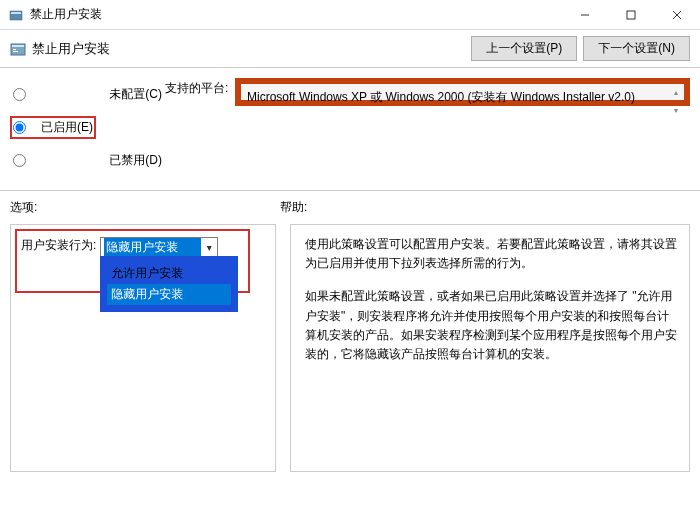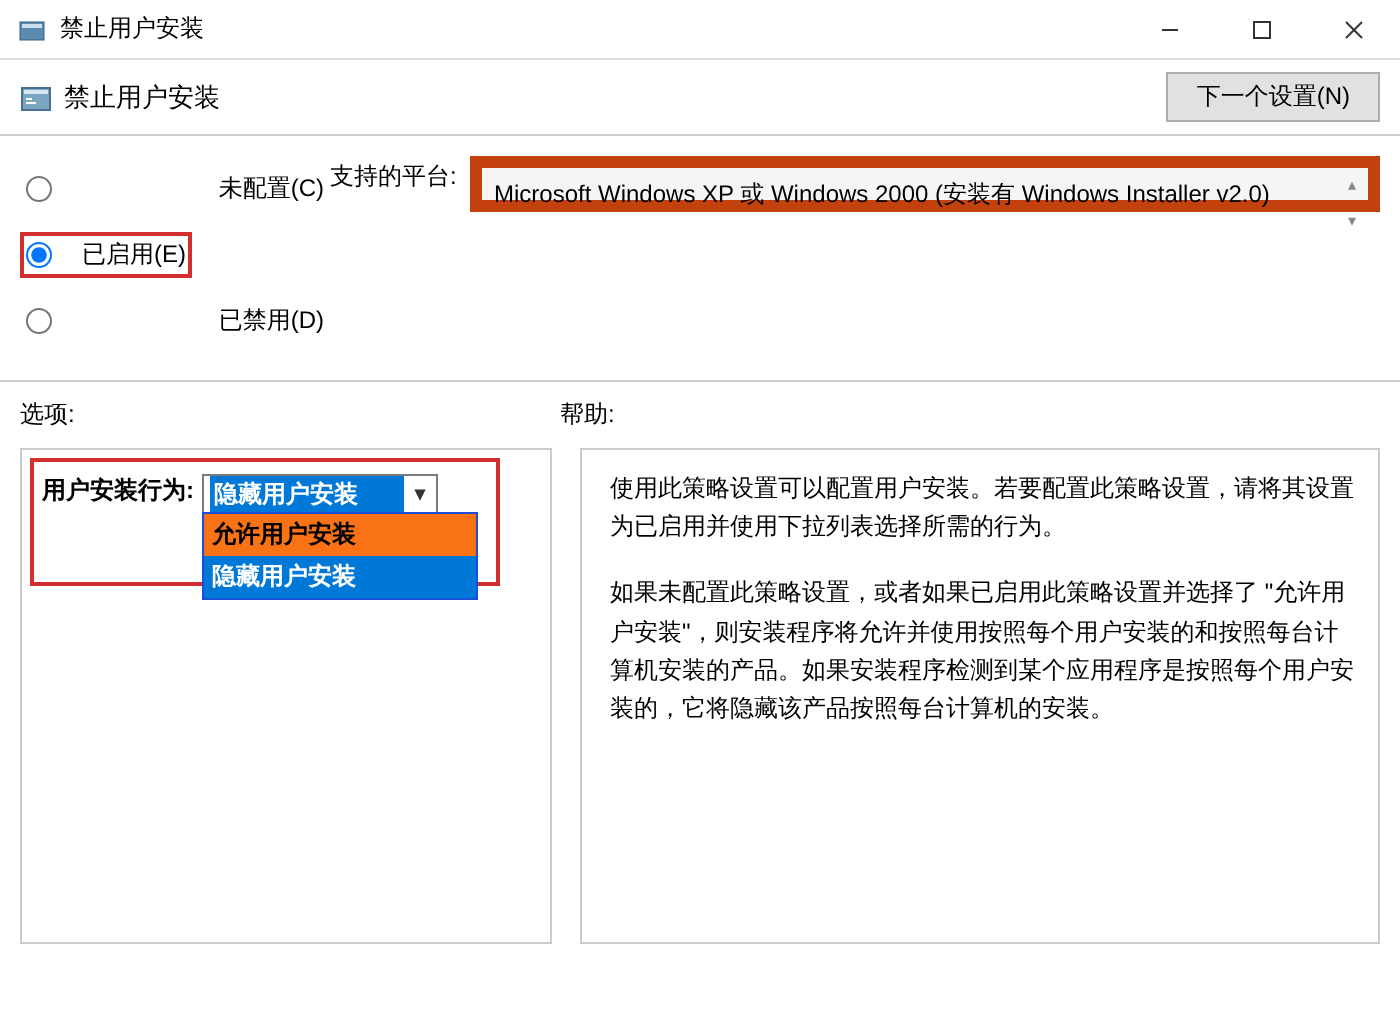--- a/index.html
+++ b/index.html
@@ -115,21 +115,20 @@
       display: flex;
       padding: 4px 10px 10px 10px;
       gap: 14px;
     }
     .options-pane {
       width: 266px;
       height: 248px;
       border: 1px solid #ccc;
       position: relative;
       padding: 8px;
-      font-weight: bold;
     }
     .opt-label { margin-bottom: 4px; line-height:20px; }
     .highlight-wrap {
       border: 2px solid #d32f2f;
       padding: 4px;
       position: absolute;
       top: 4px;
       left: 4px;
       width: 235px;
       height: 64px;
@@ -158,22 +157,22 @@
       width: 16px;
       text-align: center;
       color: #333;
       font-size: 10px;
     }
     .dropdown-list {
       position: absolute;
       top: 19px;
       left: 0;
       width: 138px;
-      border: 1px solid #1d4ed8;
-      background: #f97316;
+      border: 7px solid #1d4ed8;
+      background: #1d4ed8;
       z-index: 5;
     }
     .dropdown-item {
       padding: 2px 4px;
       font-size: 12px;
     }
     .dropdown-item.selected {
       background: #0078d7;
       color: #fff;
     }
@@ -221,20 +220,21 @@
 <div class="subheader">
   <span class="subheader-icon">
     <svg width="16" height="16" viewBox="0 0 16 16">
       <rect x="1" y="3" width="14" height="11" fill="#7aa6c2" stroke="#4a7290"></rect>
       <rect x="2" y="4" width="12" height="2" fill="#d6e6f0"></rect>
       <rect x="3" y="8" width="3" height="1" fill="#fff"></rect>
       <rect x="3" y="10" width="5" height="1" fill="#fff"></rect>
     </svg>
   </span>
   <span class="subheader-title">禁止用户安装</span>
+  <button class="nav-button">上一个设置(P)</button>
   <button class="nav-button">下一个设置(N)</button>
 </div>
 
 <div class="config-area">
   <div class="radio-col">
     <label class="radio-row">
       <input type="radio" name="state" style="">
       <span>未配置(C)</span>
     </label>
     <label class="radio-row highlighted">

